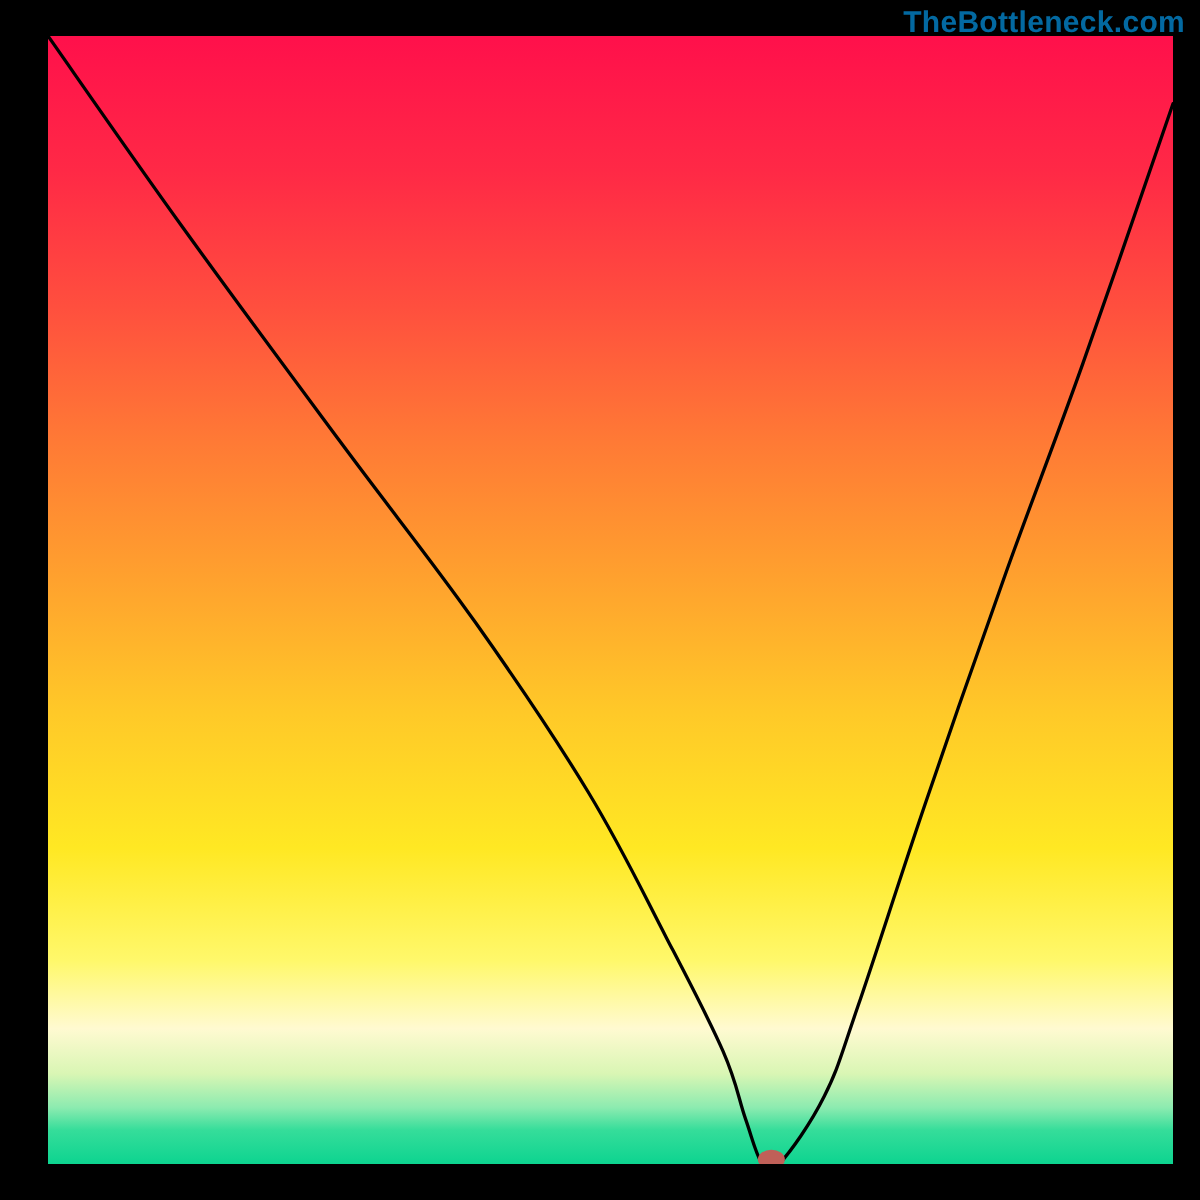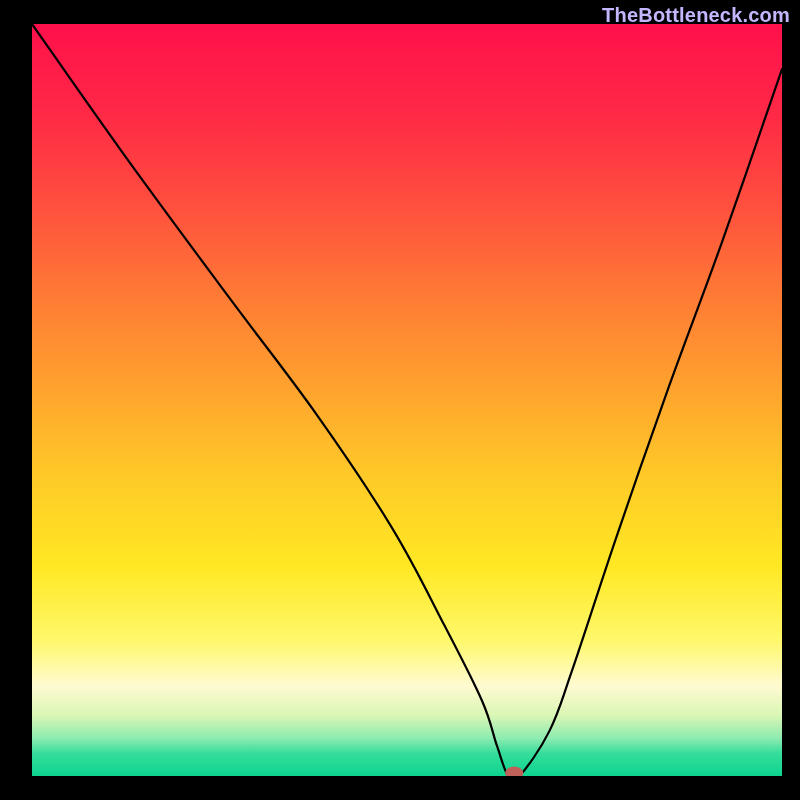--- a/index.html
+++ b/index.html
@@ -14,21 +14,21 @@
   .outer {
     width: 800px;
     height: 800px;
     background: #000000;
     position: relative;
   }
   .watermark {
     position: absolute;
     top: 4px;
     right: 10px;
-    color: #c4b5fd;
+    color: #0369a1;
     font-size: 20px;
     font-weight: 600;
     letter-spacing: 0.2px;
     z-index: 50;
   }
   .plot-wrap {
     position: absolute;
     left: 32px;
     top: 24px;
     width: 750px;

